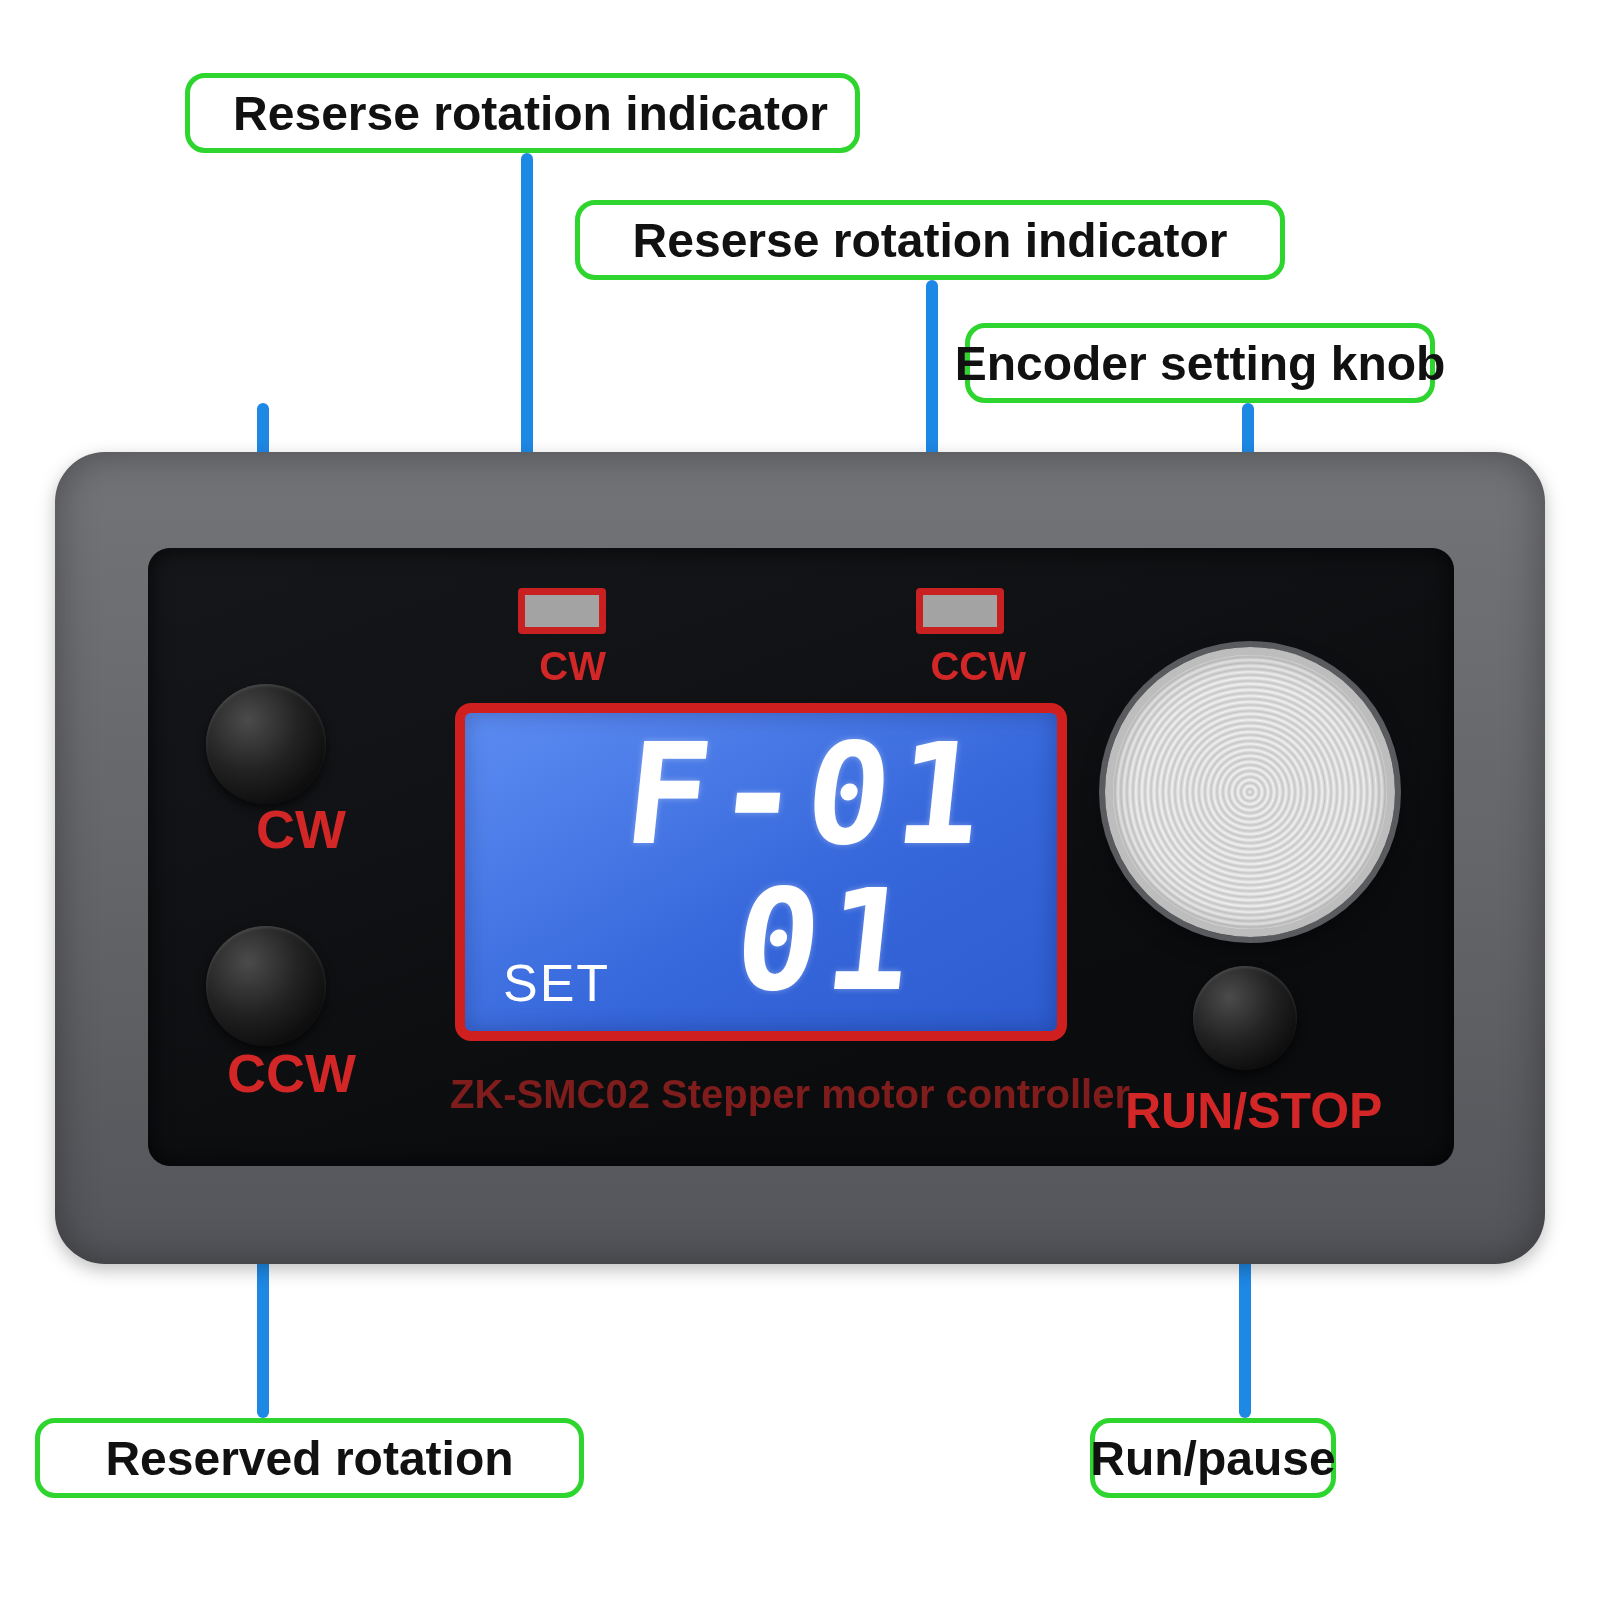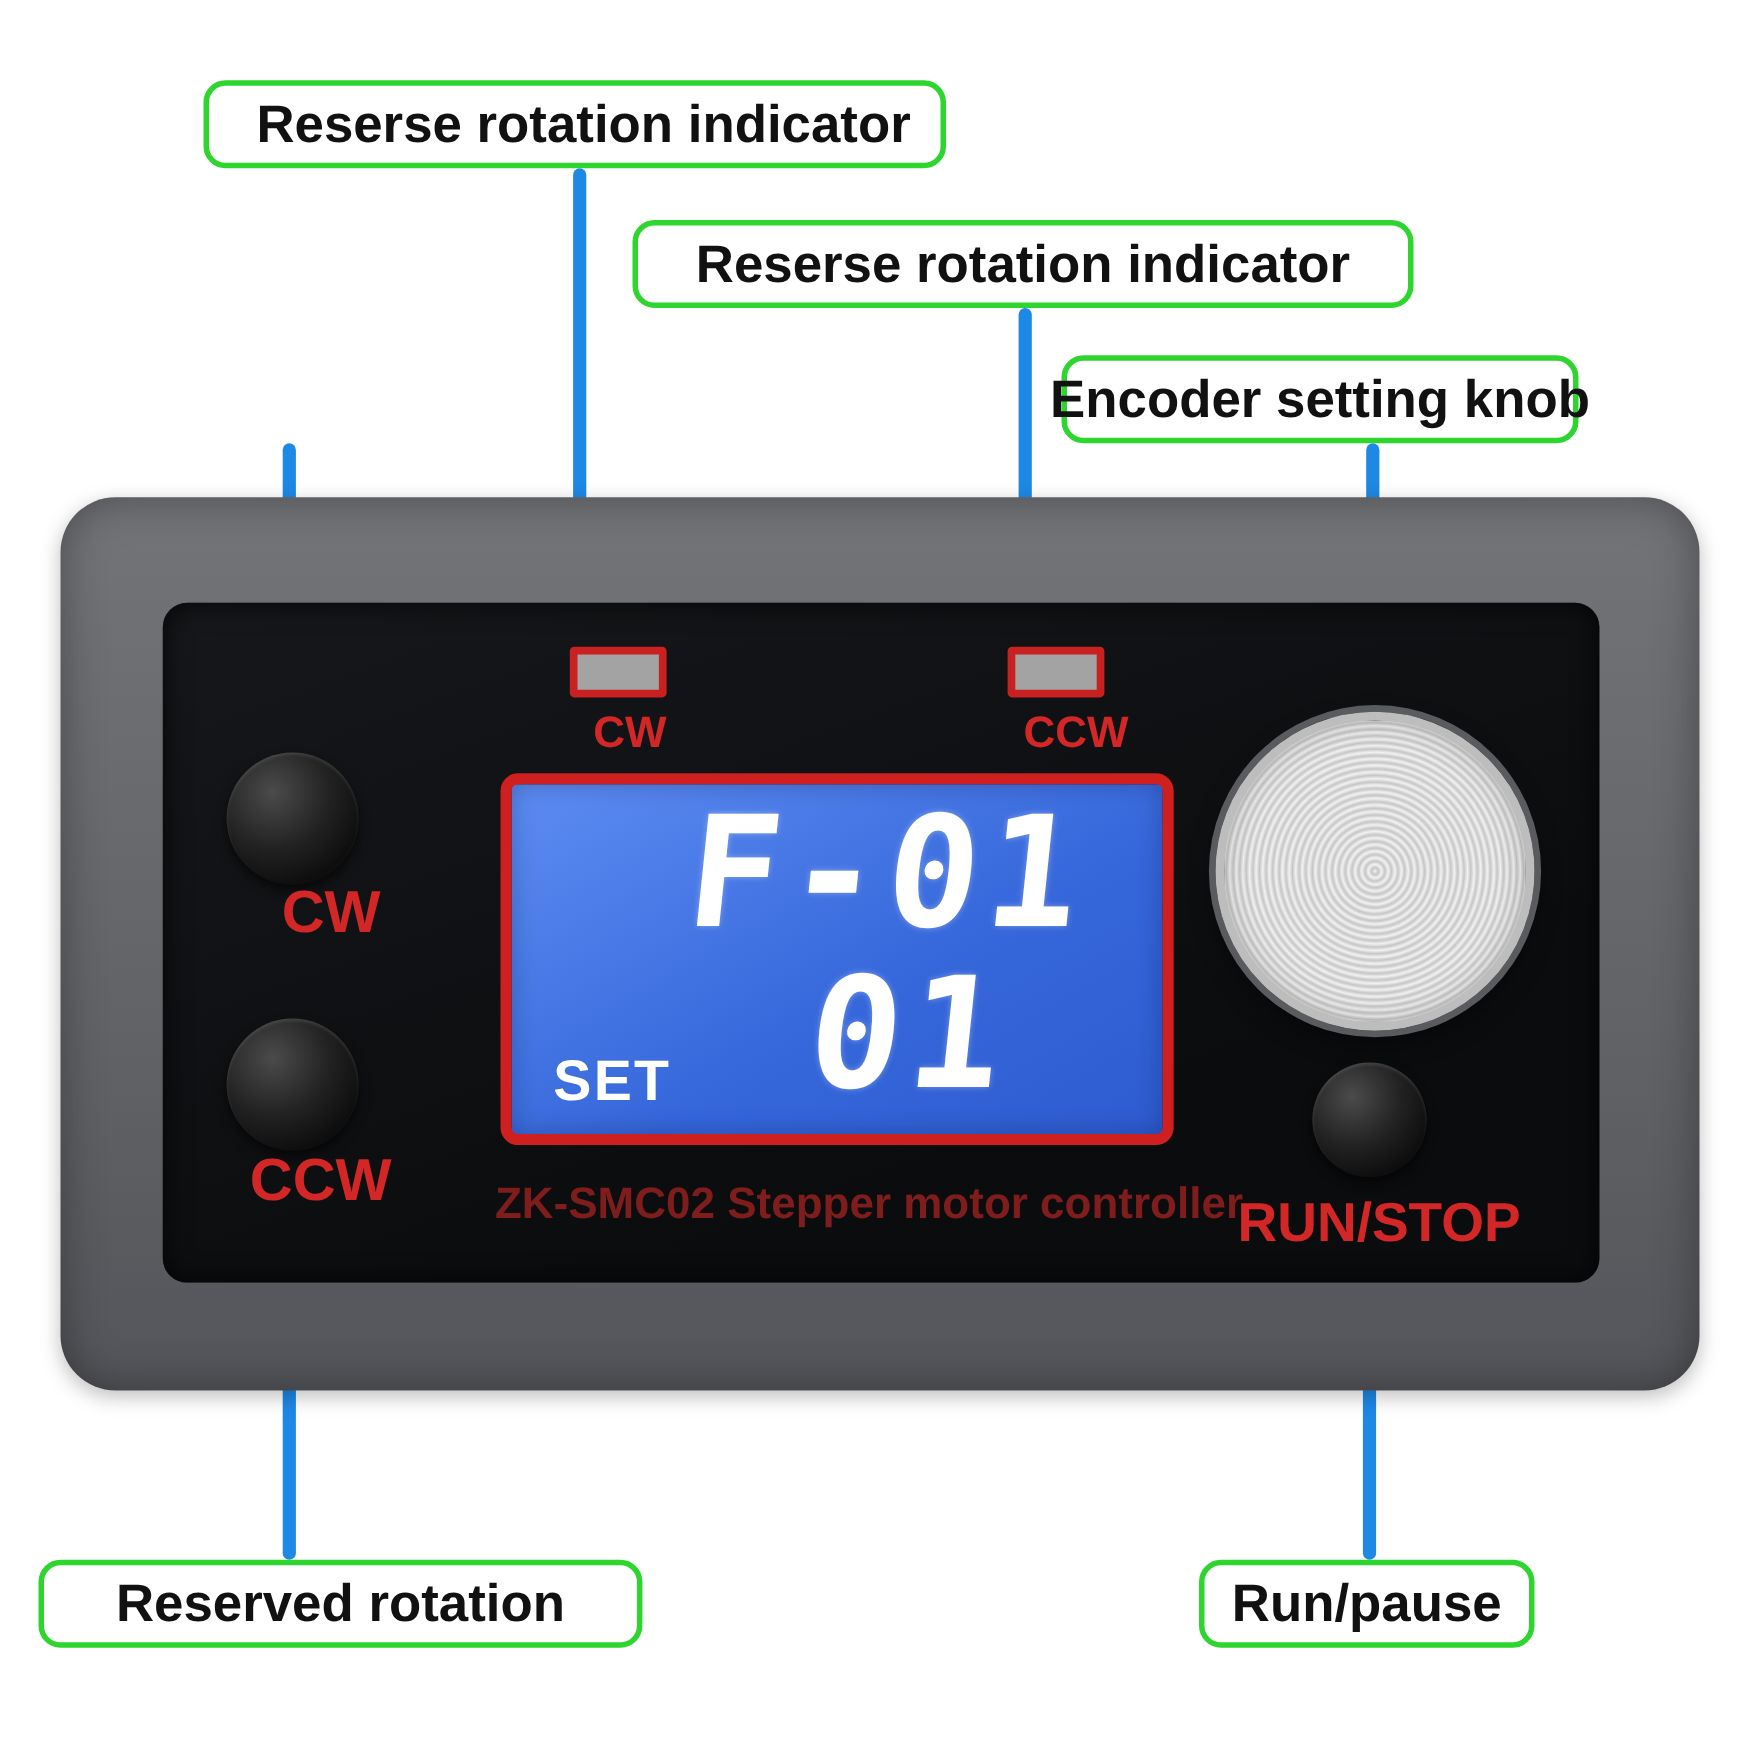--- a/index.html
+++ b/index.html
@@ -45,21 +45,21 @@
     background:linear-gradient(150deg,#5c8cf2 0%,#3566da 60%,#2d5cd0 100%);
     box-shadow:inset 0 0 22px rgba(0,0,40,.25);
   }
   .seg{
     position:absolute;color:#ffffff;font-family:"DejaVu Sans Mono",monospace;
     font-weight:bold;font-size:140px;line-height:1;transform:skewX(-6deg);
     letter-spacing:6px;text-shadow:0 0 6px rgba(255,255,255,.35);
   }
   .lcd-set{
     position:absolute;left:38px;bottom:18px;color:#ffffff;
-    font-size:52px;font-weight:bold;letter-spacing:2px;
+    font-size:52px;font-weight:normal;letter-spacing:2px;
   }
   .knob{
     position:absolute;left:1105px;top:647px;width:290px;height:290px;box-sizing:border-box;
     border-radius:50%;
     background:repeating-radial-gradient(circle at 50% 50%, #f3f3f3 0px, #c6c6c6 3px, #f0f0f0 6px);
     border:8px solid #bdbdbd;
     box-shadow:0 0 0 6px #5a5b5f, 0 10px 22px rgba(0,0,0,.5), inset 0 0 26px rgba(0,0,0,.18);
   }
   .model-text{
     position:absolute;left:440px;top:1072px;width:700px;text-align:center;
@@ -91,21 +91,21 @@
 
   <div class="callout" style="left:185px;top:73px;width:675px;padding-left:16px;">Reserse rotation indicator</div>
 
   <div class="callout" style="left:575px;top:200px;width:710px;">Reserse rotation indicator</div>
 
 
   <div class="callout" style="left:965px;top:323px;width:470px;">Encoder setting knob</div>
 
   <div class="callout" style="left:35px;top:1418px;width:549px;">Reserved rotation</div>
 
-  <div class="callout" style="left:1090px;top:1418px;width:305px;">Run/pause</div>
+  <div class="callout" style="left:1090px;top:1418px;width:246px;">Run/pause</div>
 
   <div class="case"></div>
   <div class="panel"></div>
 
   <div class="led" style="left:518px;top:588px;"></div>
   <div class="red-label" style="left:518px;top:644px;width:88px;font-size:40px;">CW</div>
 
   <div class="led" style="left:916px;top:588px;"></div>
   <div class="red-label" style="left:894px;top:644px;width:132px;font-size:40px;">CCW</div>
 

